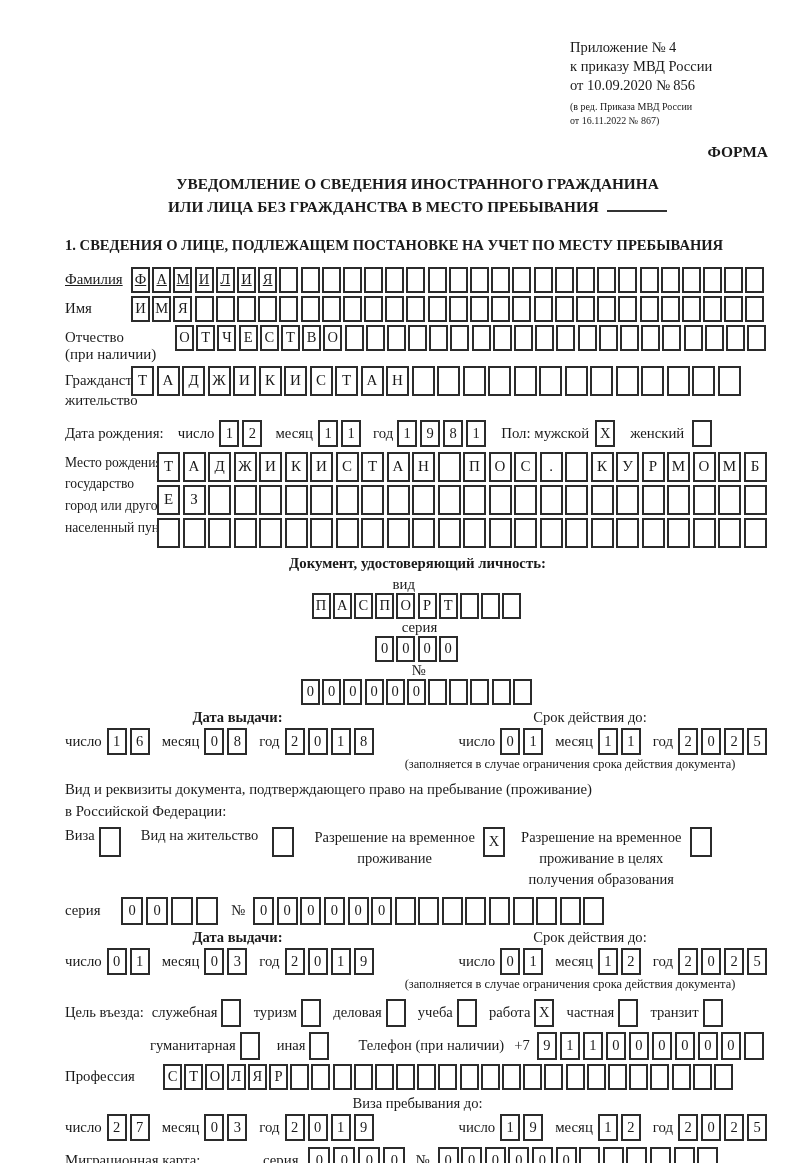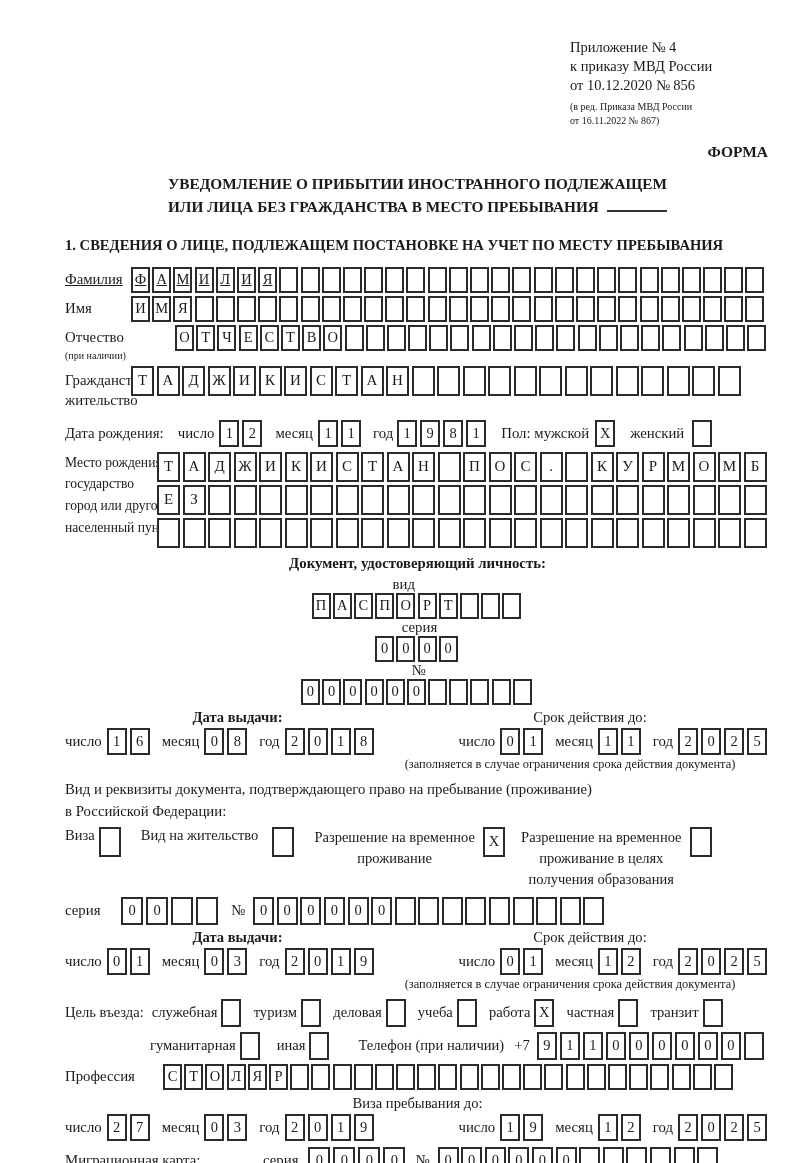--- a/index.html
+++ b/index.html
@@ -12,21 +12,21 @@
   .hdr-block .rev{font-size:10px;margin-top:5px;line-height:1.32;}
   .forma{text-align:right;font-weight:bold;font-size:15.5px;margin-top:16px;padding-right:2px;}
 
   .title{margin-top:12px;text-align:center;font-weight:bold;font-size:15.3px;line-height:1.5;}
   .t-underline{display:inline-block;width:60px;height:13px;border-bottom:2px solid #333;margin-left:8px;}
   .sec-heading{margin-top:18px;font-weight:bold;font-size:14.6px;}
 
   .frow{display:flex;align-items:center;margin-top:3px;}
   .frow.top{align-items:flex-start;}
   .lbl{font-size:14.8px;flex:none;}
-  .sub{font-size:10px;}
+  .sub{font-size:15px;}
 
   .cells{display:flex;flex:none;}
   .cell{flex:none;display:inline-flex;align-items:center;justify-content:center;
         box-sizing:border-box;width:19px;height:26px;border:2px solid #2b2b2b;
         margin-right:2.2px;font-size:14.5px;background:#fff;}
   .big .cell{width:23px;height:30px;margin-right:2.5px;font-size:15px;}
   .dt .cell{width:20px;height:27px;margin-right:3px;}
   .cbx .cell{width:22px;height:30px;}
   .cbs .cell{width:20px;height:28px;}
   .mg .cell{width:22px;height:28px;margin-right:3px;}
@@ -59,31 +59,31 @@
   .replbl{width:80px;flex:none;font-size:14px;line-height:22.5px;}
 </style>
 </head>
 <body>
 
 <div class="page">
 
   <div class="hdr-block">
     <div>Приложение № 4</div>
     <div>к приказу МВД России</div>
-    <div>от 10.12.2020 № 856</div>
+    <div>от 10.09.2020 № 856</div>
     <div class="rev">
       <div>(в ред. Приказа МВД России</div>
       <div>от 16.11.2022 № 867)</div>
     </div>
   </div>
 
   <div class="forma">ФОРМА</div>
 
   <div class="title">
-    <div>УВЕДОМЛЕНИЕ О ПРИБЫТИИ ИНОСТРАННОГО ПОДЛЕЖАЩЕМ</div>
+    <div>УВЕДОМЛЕНИЕ О СВЕДЕНИЯ ИНОСТРАННОГО ГРАЖДАНИНА</div>
     <div><span>ИЛИ ЛИЦА БЕЗ ГРАЖДАНСТВА В МЕСТО ПРЕБЫВАНИЯ</span><span class="t-underline"></span></div>
   </div>
 
   <div class="sec-heading">1. СВЕДЕНИЯ О ЛИЦЕ, ПОДЛЕЖАЩЕМ ПОСТАНОВКЕ НА УЧЕТ ПО МЕСТУ ПРЕБЫВАНИЯ</div>
 
   <div class="frow" style="margin-top:13px;text-decoration:underline;">
     <span class="lbl" style="width:66px;">Фамилия</span>
     <span class="cells">
         <span class="cell">Ф</span>
         <span class="cell">А</span>

